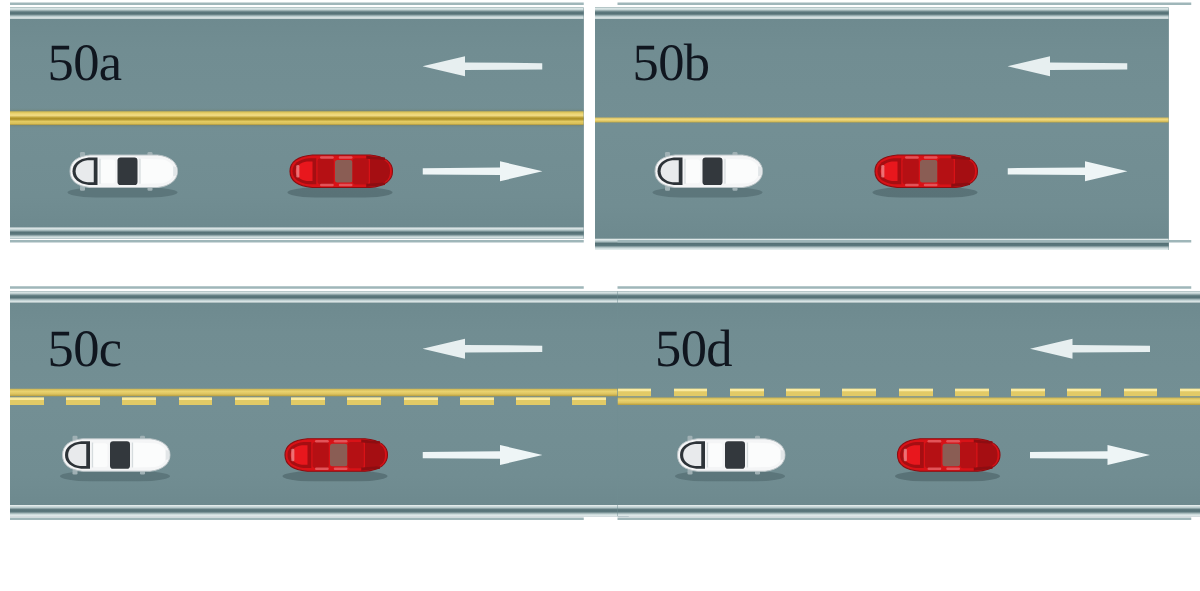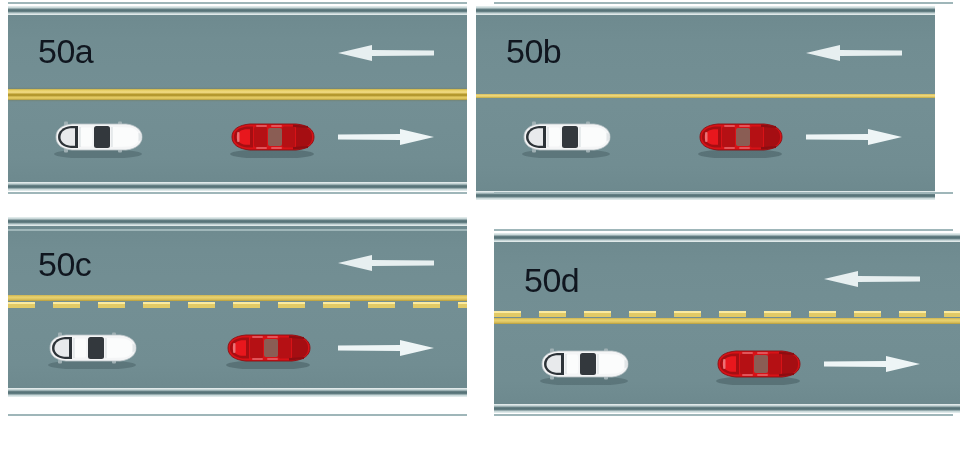--- a/index.html
+++ b/index.html
@@ -142,23 +142,23 @@
         rgba(255,240,170,0.85) 0px,
         rgba(255,240,170,0.85) 27px,
         rgba(0,0,0,0) 27px,
         rgba(0,0,0,0) 45px);
   }
 
   
   .label {
     position: absolute;
     color: #10161f;
-    font-size: 34px;
+    font-size: 42px;
     line-height: 34px;
-    font-family: Liberation Sans, sans-serif;
+    font-family: Liberation Serif, serif;
     letter-spacing: -0.5px;
     white-space: nowrap;
   }
 
   
   .arrow {
     position: absolute;
     width: 96px;
     height: 22px;
   }
@@ -292,21 +292,21 @@
         <path d="M69 31 L84 30 L84 32 L69 33.5 Z" fill="#8d0d11"></path>
         <rect x="32" y="9" width="11" height="2" rx="1" fill="#e6656a" opacity="0.8"></rect>
         <rect x="32" y="31" width="11" height="2" rx="1" fill="#e6656a" opacity="0.8"></rect>
         <rect x="47" y="9" width="11" height="2" rx="1" fill="#e6656a" opacity="0.8"></rect>
         <rect x="47" y="31" width="11" height="2" rx="1" fill="#e6656a" opacity="0.8"></rect>
         <rect x="13" y="16" width="2.5" height="10" rx="1" fill="#f2b9bb" opacity="0.55"></rect>
       </svg>
     </div>
   </div>
 
-  <div class="panel" style="left:8px; top:217px; width:459px; height:180px;">
+  <div class="panel" style="left:8px; top:233px; width:459px; height:180px;padding-left:36px;">
     <div class="road"></div>
     <div class="edge edge-top"></div>
     <div class="edge edge-bottom"></div>
 
     <div class="centerline line-solid-thin" style="top:78px;"></div>
     <div class="centerline line-dashed" style="top:85px;"></div>
 
     <div class="label" style="left:30px; top:30px;">50c</div>
 
     <div class="arrow" style="left:330px; top:35px;">

